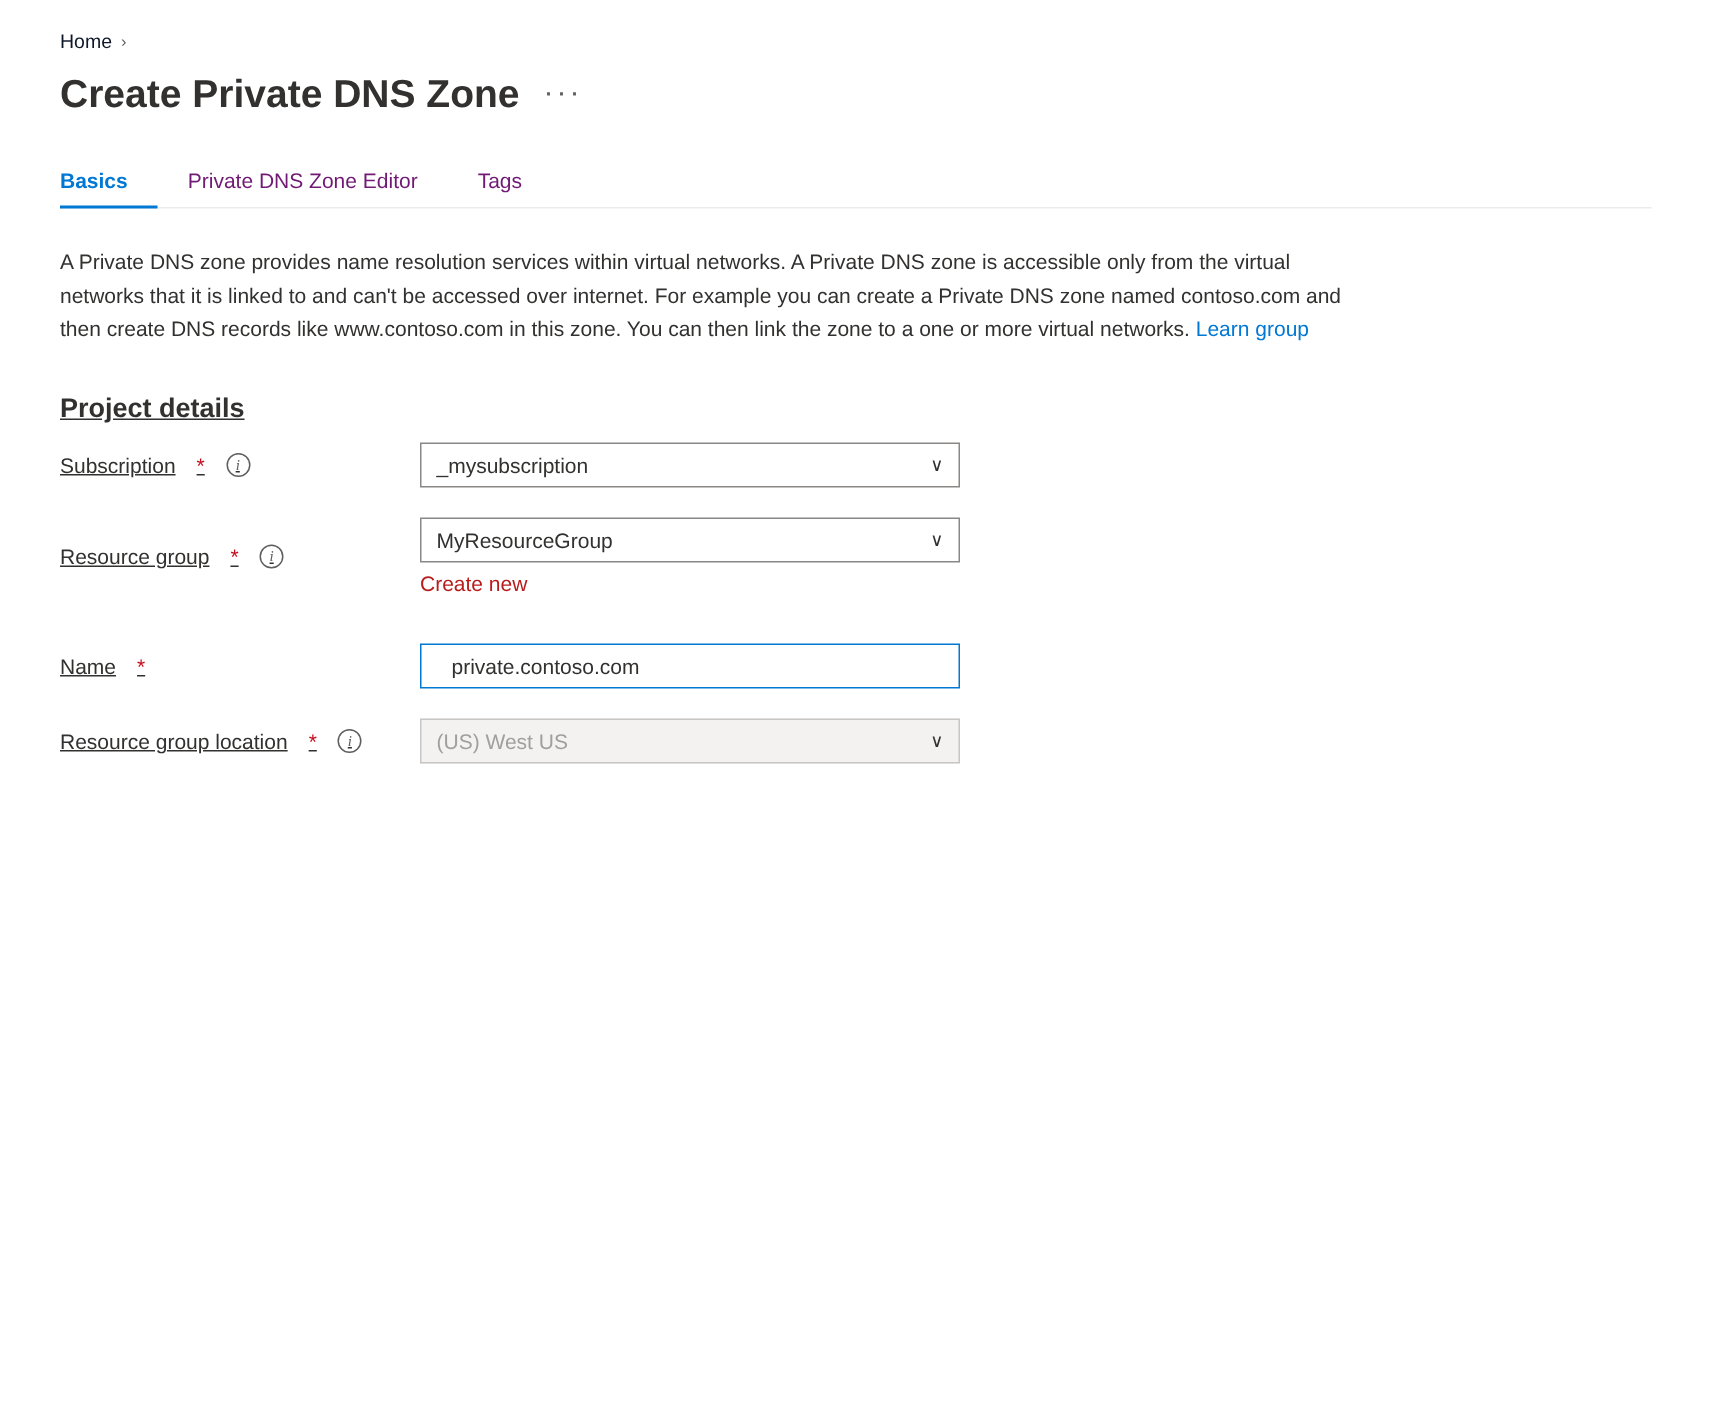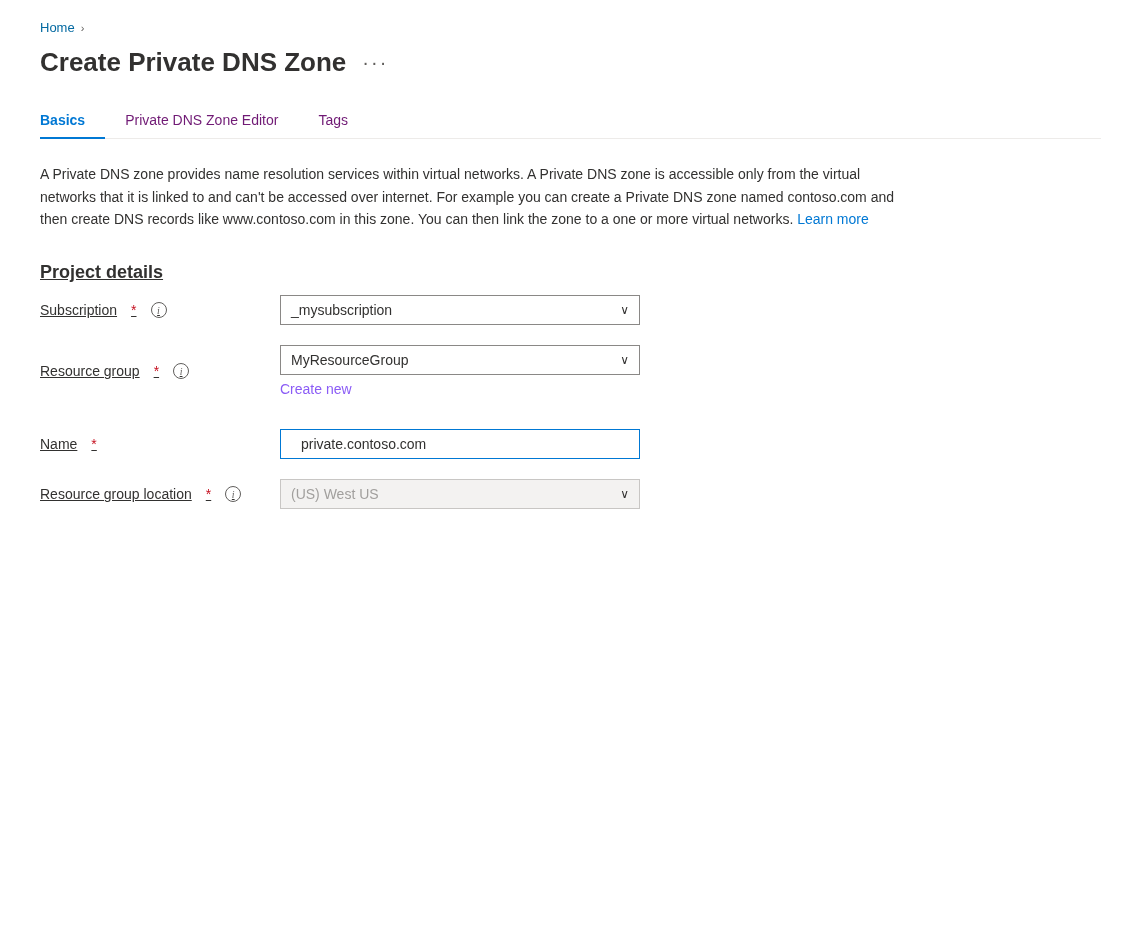--- a/index.html
+++ b/index.html
@@ -11,21 +11,21 @@
       padding: 20px 40px 40px 40px;
     }
     .breadcrumb {
       display: flex;
       align-items: center;
       gap: 6px;
       margin-bottom: 12px;
       font-size: 13px;
     }
     .breadcrumb-home {
-      color: #0369a1;
+      color: #0f172a;
       cursor: pointer;
       text-decoration: none;
     }
     .breadcrumb-sep {
       color: #605e5c;
       font-size: 11px;
     }
     .page-title-row {
       display: flex;
       align-items: center;
@@ -155,21 +155,21 @@
       cursor: pointer;
       font-size: 14px;
       color: #323130;
     }
     .chevron {
       font-size: 12px;
       color: #323130;
     }
     .create-new-link {
       display: block;
-      color: #8b5cf6;
+      color: #b91c1c;
       font-size: 14px;
       text-decoration: none;
       cursor: pointer;
       margin-top: 6px;
     }
     .text-input {
       width: 100%;
       border: 1px solid #0078d4;
       padding: 6px 20px;
       font-size: 14px;
@@ -207,21 +207,21 @@
   <button class="tab">
     <span>Private DNS Zone Editor</span>
   </button>
   <button class="tab">
     <span>Tags</span>
   </button>
 </div>
 
 <div class="description-box">
   <span>A Private DNS zone provides name resolution services within virtual networks. A Private DNS zone is accessible only from the virtual networks that it is linked to and can't be accessed over internet. For example you can create a Private DNS zone named contoso.com and then create DNS records like www.contoso.com in this zone. You can then link the zone to a one or more virtual networks.</span>
-  <a class="learn-more">Learn more</a>
+  <a class="learn-more">Learn group</a>
 </div>
 
 <div>
   <h2 class="section-title">Project details</h2>
 
   <div class="form-row">
     <div class="form-label">
       <span>Subscription</span>
       <span class="required-star">*</span>
       <span class="info-icon">i</span>

